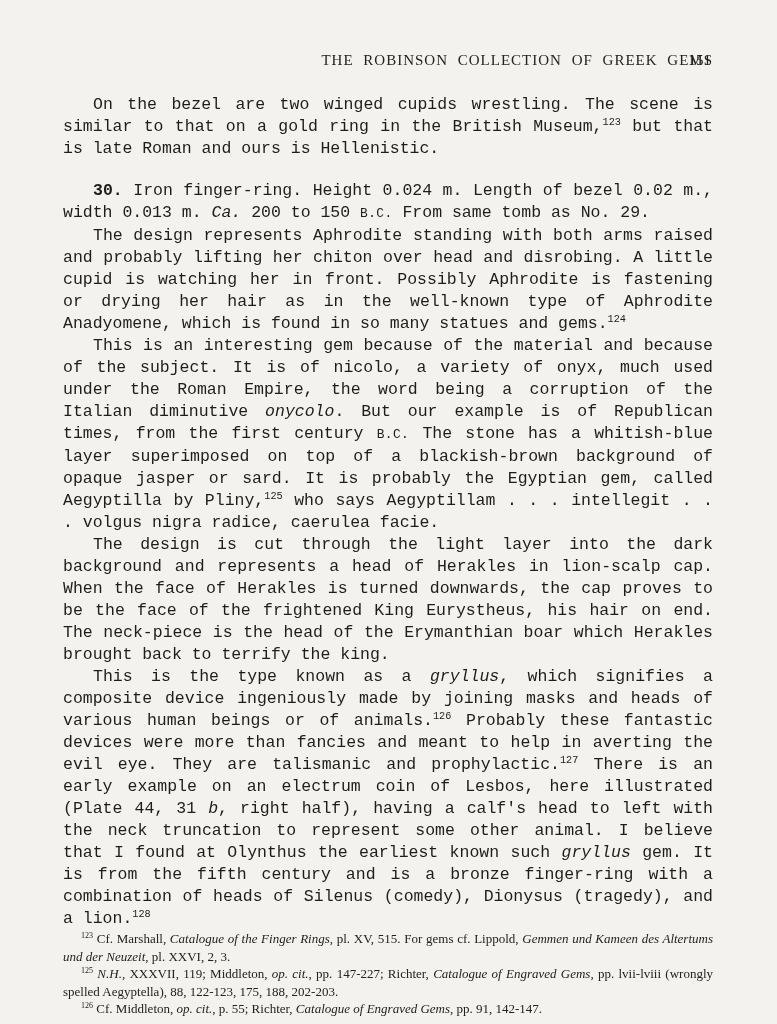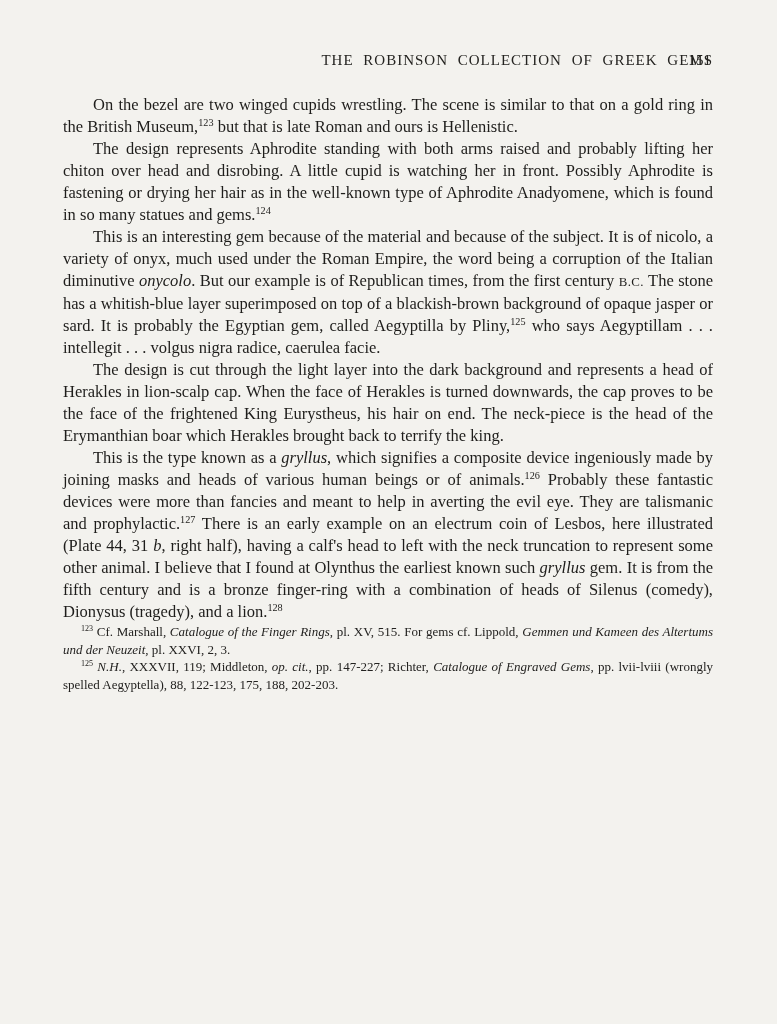--- a/index.html
+++ b/index.html
@@ -30,21 +30,21 @@
     word-spacing: 5px;
     color: #242320;
   }
   .page-number {
     position: absolute;
     right: 2px;
     top: 0;
     font-size: 15px;
     color: #242320;
   }
-  .body-text { width: 650px; }
+  .body-text { width: 650px; font-family: Liberation Mono, monospace; }
   .para {
     font-size: 16.5px;
     line-height: 22px;
     text-align: justify;
     text-indent: 30px;
     color: #1e1d1b;
   }
   .para.spaced { margin-top: 20px; }
   .footnotes {
     width: 650px;
@@ -69,23 +69,25 @@
 <body>
 
 <div class="page">
   <header class="page-header">
     <span class="running-title">THE ROBINSON COLLECTION OF GREEK GEMS</span>
     <span class="page-number">151</span>
   </header>
 
   <main class="body-text">
       <p class="para"><span>On the bezel are two winged cupids wrestling.  The scene is similar to that on a gold ring in the British Museum,</span><sup>123</sup><span> but that is late Roman and ours is Hellenistic.</span></p>
+      <p class="para spaced"><span class="bold">30.</span><span>  Iron finger-ring.  Height 0.024 m.  Length of bezel 0.02 m., width 0.013 m.  </span><span class="italic">Ca.</span><span> 200 to 150 </span><span class="smallcaps">B.C.</span><span>  From same tomb as No. 29.</span></p>
       <p class="para"><span>The design represents Aphrodite standing with both arms raised and probably lifting her chiton over head and disrobing.  A little cupid is watching her in front.  Possibly Aphrodite is fastening or drying her hair as in the well-known type of Aphrodite Anadyomene, which is found in so many statues and gems.</span><sup>124</sup></p>
       <p class="para"><span>This is an interesting gem because of the material and because of the subject.  It is of nicolo, a variety of onyx, much used under the Roman Empire, the word being a corruption of the Italian diminutive </span><span class="italic">onycolo</span><span>.  But our example is of Republican times, from the first century </span><span class="smallcaps">B.C.</span><span>  The stone has a whitish-blue layer superimposed on top of a blackish-brown background of opaque jasper or sard.  It is probably the Egyptian gem, called Aegyptilla by Pliny,</span><sup>125</sup><span> who says Aegyptillam . . . intellegit . . . volgus nigra radice, caerulea facie.</span></p>
       <p class="para"><span>The design is cut through the light layer into the dark background and represents a head of Herakles in lion-scalp cap.  When the face of Herakles is turned downwards, the cap proves to be the face of the frightened King Eurystheus, his hair on end.  The neck-piece is the head of the Erymanthian boar which Herakles brought back to terrify the king.</span></p>
       <p class="para"><span>This is the type known as a </span><span class="italic">gryllus</span><span>, which signifies a composite device ingeniously made by joining masks and heads of various human beings or of animals.</span><sup>126</sup><span>  Probably these fantastic devices were more than fancies and meant to help in averting the evil eye.  They are talismanic and prophylactic.</span><sup>127</sup><span>  There is an early example on an electrum coin of Lesbos, here illustrated (Plate 44, 31 </span><span class="italic">b</span><span>, right half), having a calf's head to left with the neck truncation to represent some other animal.  I believe that I found at Olynthus the earliest known such </span><span class="italic">gryllus</span><span> gem.  It is from the fifth century and is a bronze finger-ring with a combination of heads of Silenus (comedy), Dionysus (tragedy), and a lion.</span><sup>128</sup></p>
     </main>
 
   <footer class="footnotes">
       <p class="footnote"><sup>123</sup><span> Cf. Marshall, </span><span class="italic">Catalogue of the Finger Rings</span><span>, pl. XV, 515.  For gems cf. Lippold, </span><span class="italic">Gemmen und Kameen des Altertums und der Neuzeit</span><span>, pl. XXVI, 2, 3.</span></p>
       <p class="footnote"><sup>125</sup><span> </span><span class="italic">N.H.</span><span>, XXXVII, 119; Middleton, </span><span class="italic">op. cit.</span><span>, pp. 147-227; Richter, </span><span class="italic">Catalogue of Engraved Gems</span><span>, pp. lvii-lviii (wrongly spelled Aegyptella), 88, 122-123, 175, 188, 202-203.</span></p>
+      <p class="footnote"><sup>126</sup><span> Cf. Middleton, </span><span class="italic">op. cit.</span><span>, p. 55; Richter, </span><span class="italic">Catalogue of Engraved Gems</span><span>, pp. 91, 142-147.</span></p>
     </footer>
 </div>
 
 </body></html>

